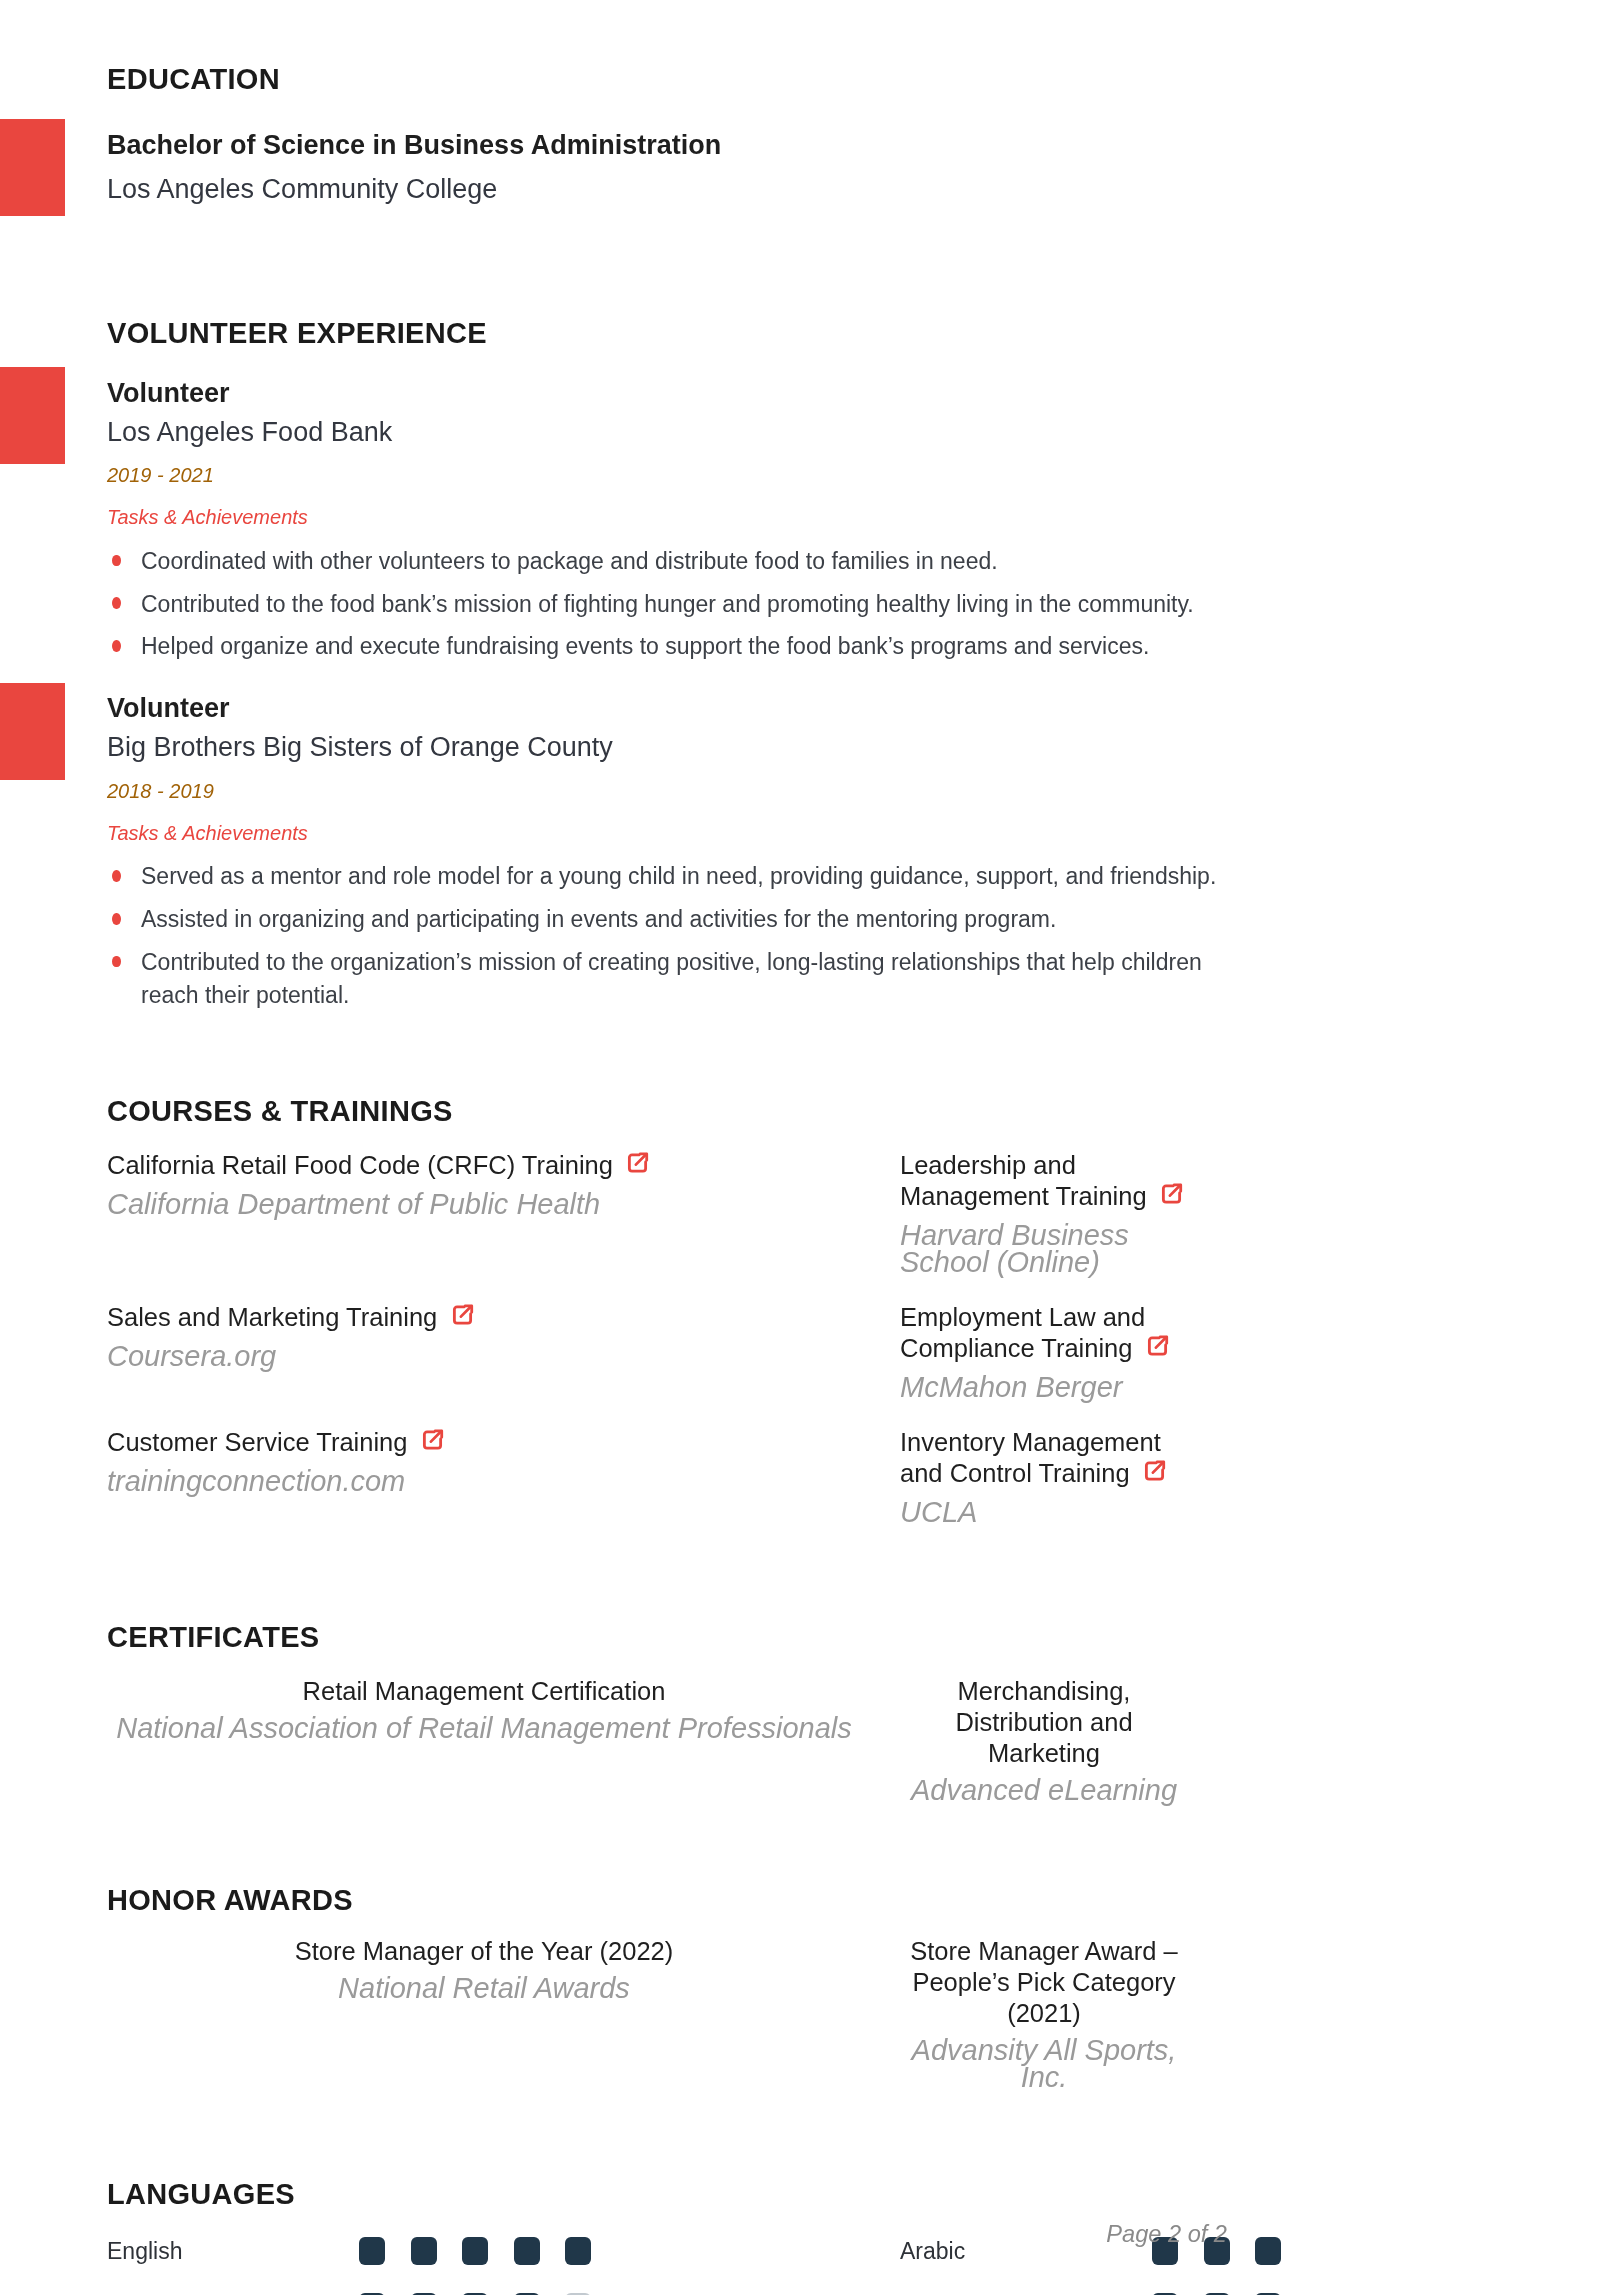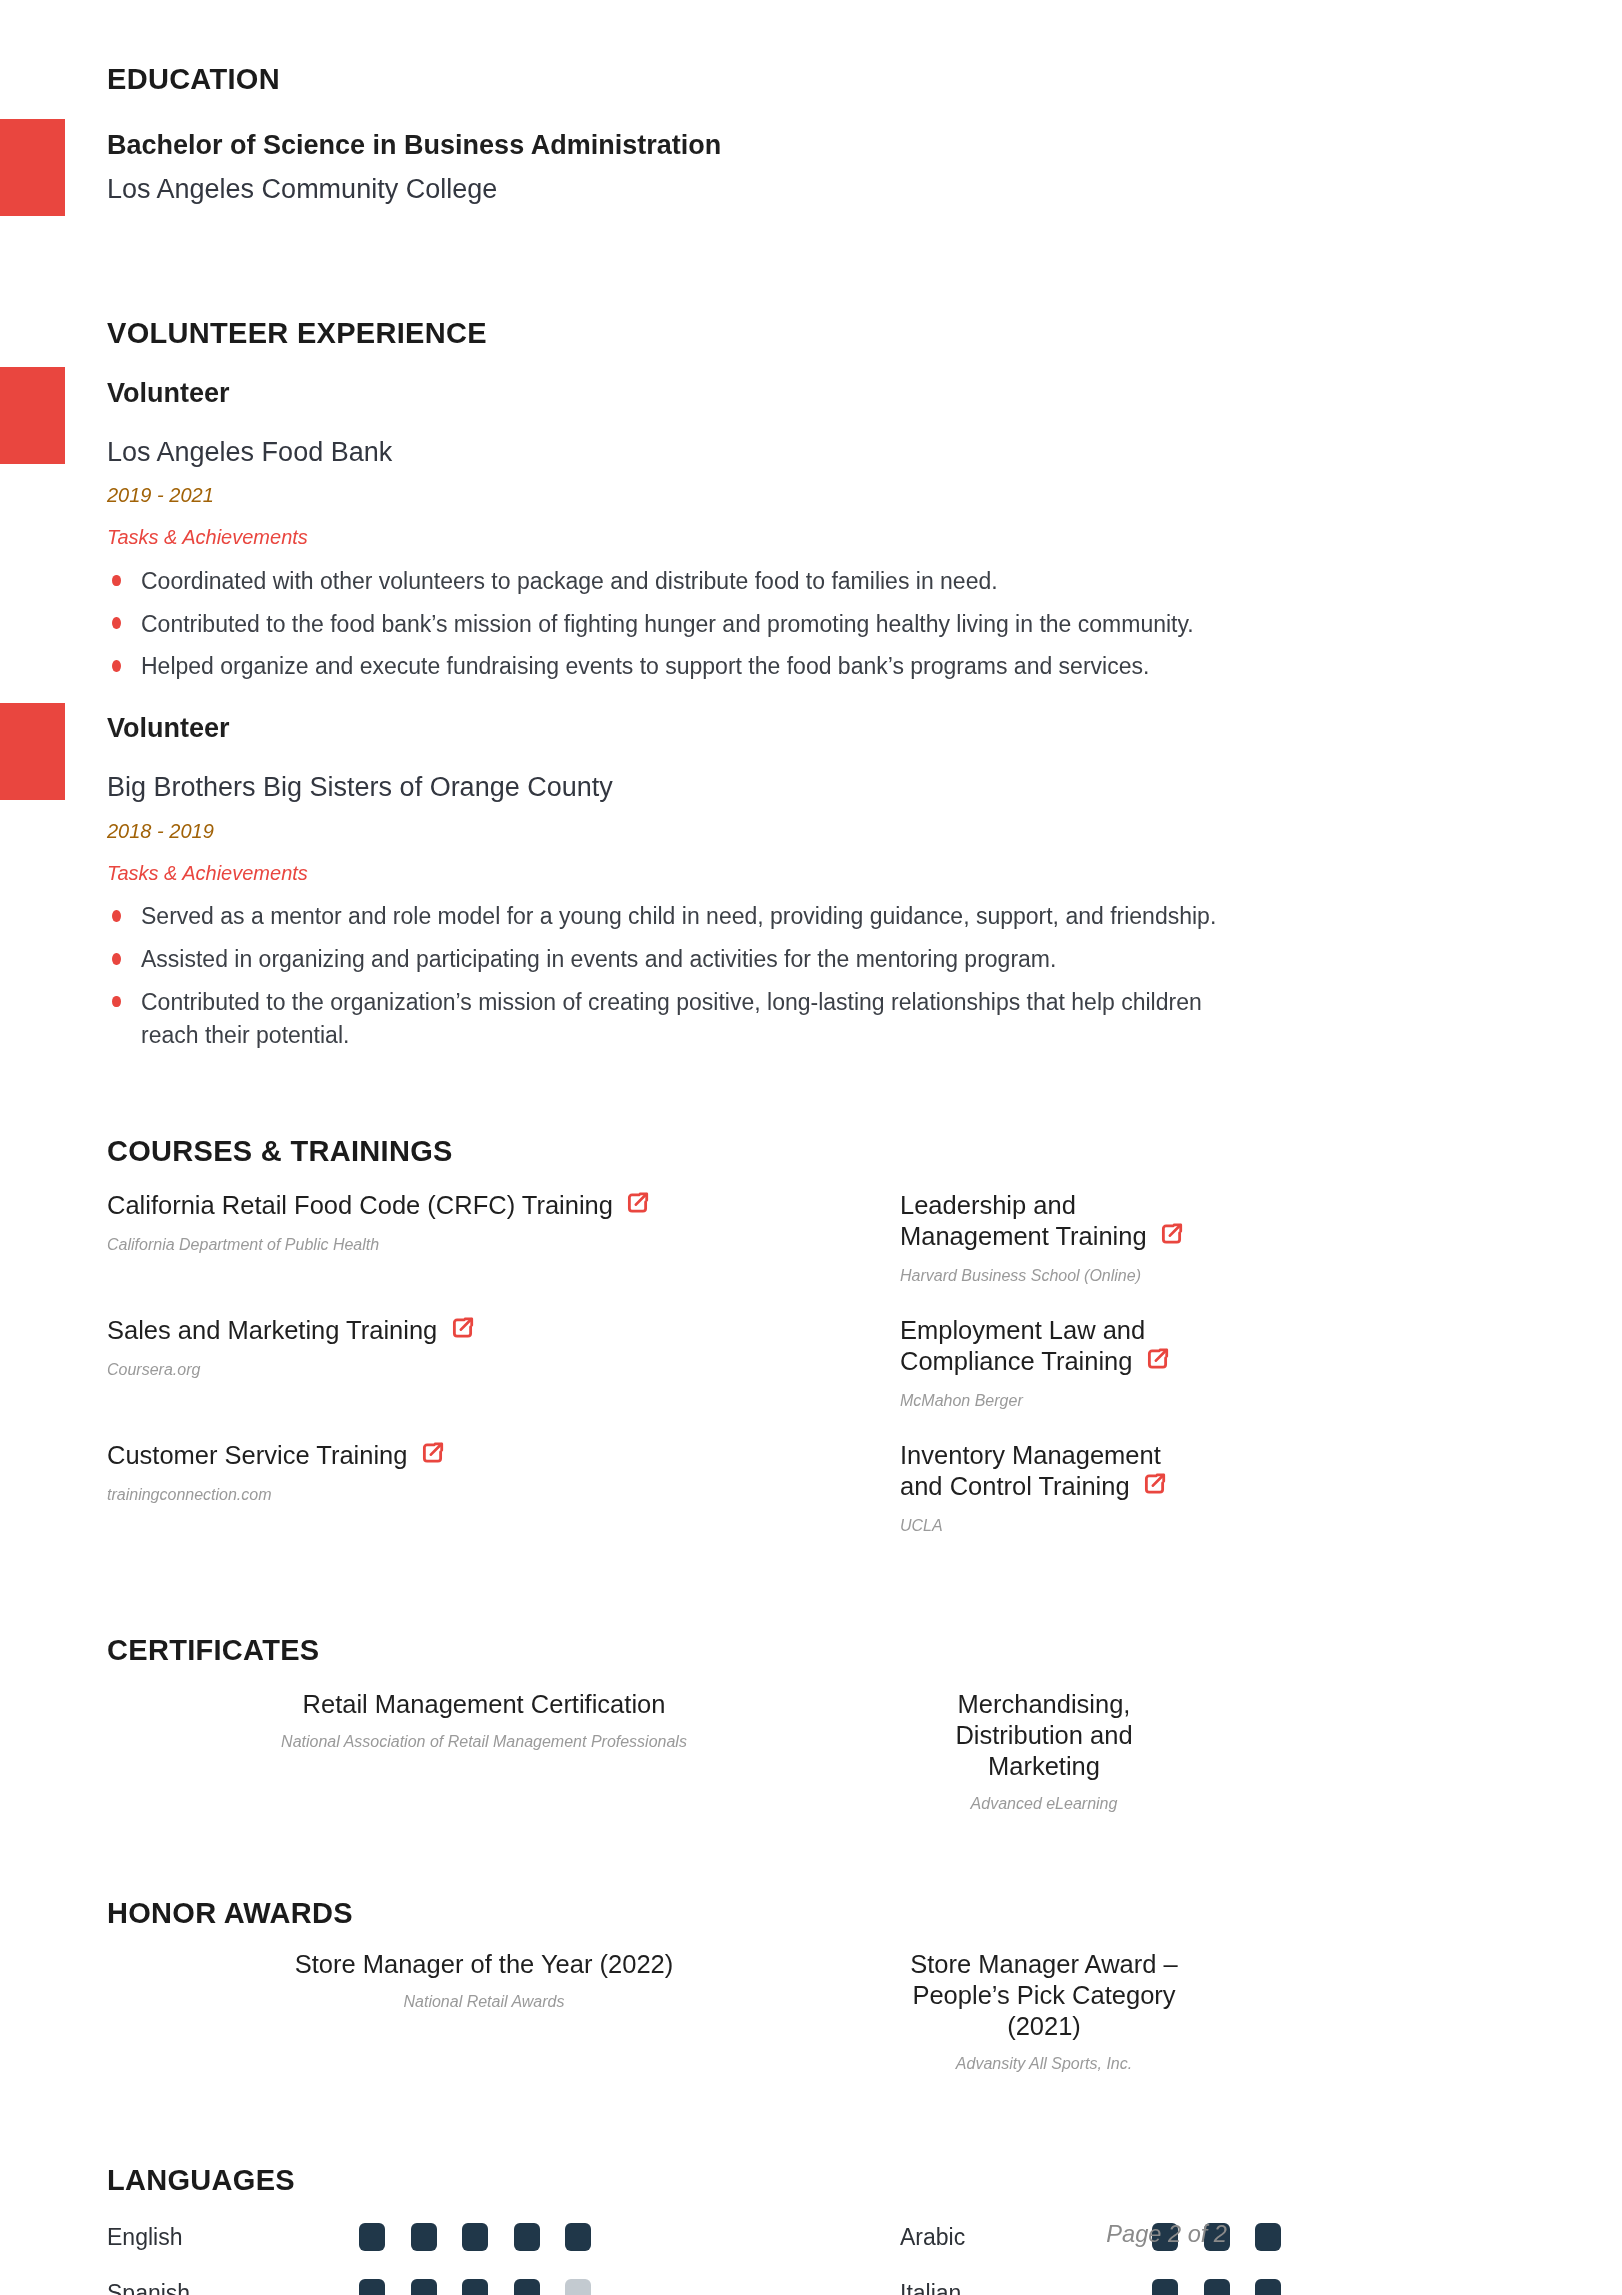--- a/index.html
+++ b/index.html
@@ -27,37 +27,37 @@
   .edu-heading { margin-bottom:33px; }
   .degree { font-size:27px; line-height:33px; font-weight:700; color:#1f1f1f; }
   .school { font-size:27px; line-height:33px; color:#333740; margin-top:10.5px; }
 
   
   .vol-section { margin-top:110px; }
   .vol-heading { margin-bottom:27.5px; }
   .entry { margin-top:29px; }
   .entry:first-of-type { margin-top:0; }
   .entry-title { font-size:27px; line-height:33px; font-weight:700; color:#1f1f1f; }
-  .entry-org { font-size:27px; line-height:33px; color:#333740; margin-top:26px; }
+  .entry-org { font-size:27px; line-height:33px; color:#333740; margin-top:6px; }
   .entry-dates { font-size:20px; line-height:25px; font-style:italic; color:#a16207; margin-top:14.4px; }
   .entry-tasks-label { font-size:20px; line-height:25px; font-style:italic; color:#e9463f; margin-top:17px; }
   .task-list { list-style:none; margin-top:14.4px; }
   .task-list li { position:relative; padding-left:34px; font-size:23px; line-height:33px; color:#3c4047; margin-bottom:9.8px; }
   .dot { position:absolute; left:5.2px; top:9.8px; width:8.5px; height:11.8px; border-radius:50%; background:#e9463f; }
 
   
   .two-col { display:grid; grid-template-columns:793px 1fr; }
 
   
   .courses-section { margin-top:82px; }
   .courses-heading { margin-bottom:22px; }
   .course-item { margin-bottom:25.5px; padding-right:39px; }
   .item-title { font-size:25.5px; line-height:31px; color:#1f1f1f; }
   .link-icon { display:inline-block; vertical-align:-2.6px; margin-left:10.5px; }
-  .item-sub { font-size:16px; line-height:27px; font-style:italic; color:#9a9a9a; margin-top:7.9px; }
+  .item-sub { font-size:29px; line-height:27px; font-style:italic; color:#9a9a9a; margin-top:7.9px; }
 
   
   .cert-section { margin-top:68px; }
   .cert-heading { margin-bottom:22px; }
   .awards-section { margin-top:79px; }
   .awards-heading { margin-bottom:19.6px; }
   .award-item { padding-right:39px;text-align:center; }
   .two-col > .award-item:nth-child(2) .item-title { max-width:576px; }
 
   

